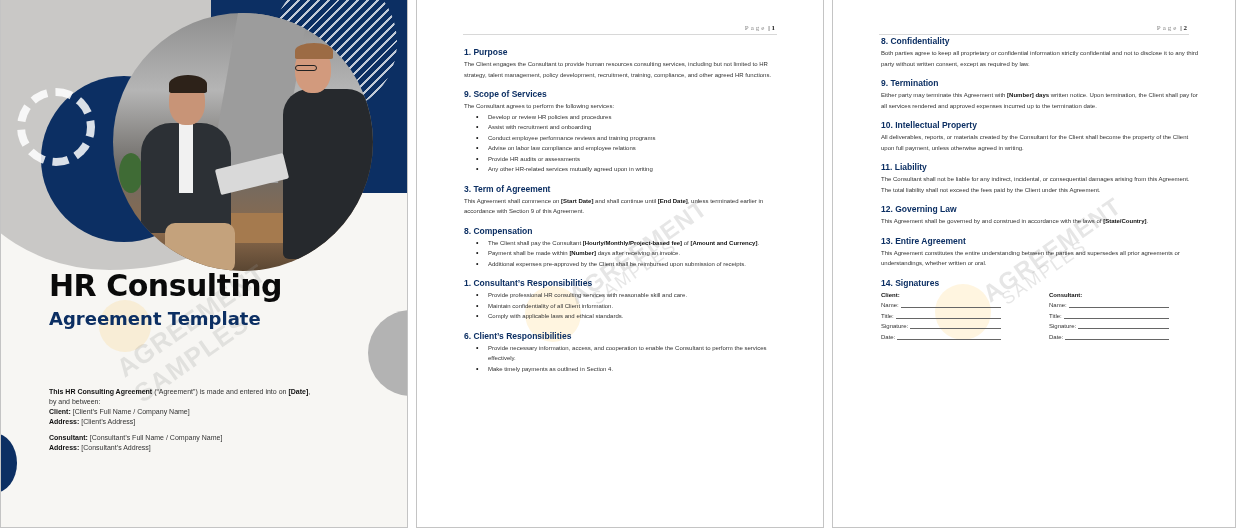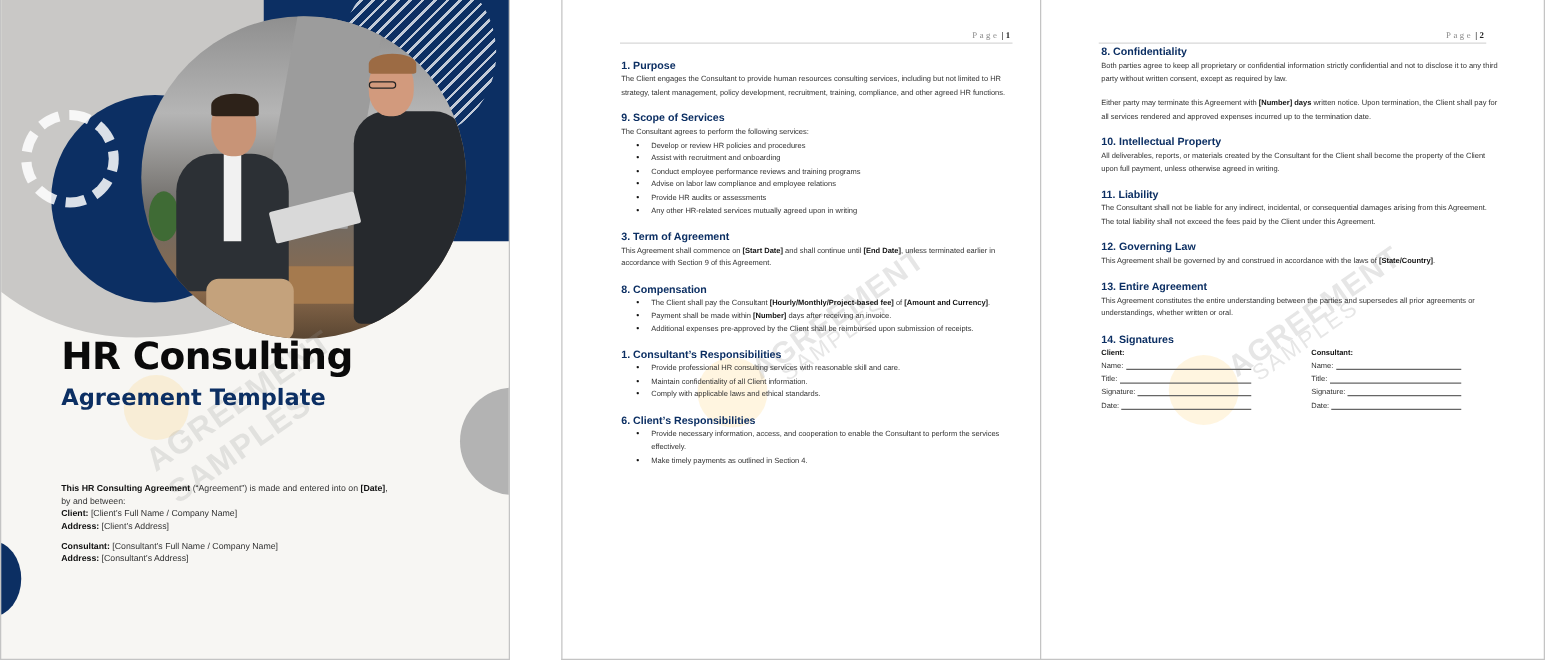--- a/index.html
+++ b/index.html
@@ -1,21 +1,21 @@
 <!DOCTYPE html>
 <html><head>
 <meta charset="utf-8">
 <style>
   * { box-sizing: border-box; margin: 0; padding: 0; }
   html, body { width: 1240px; height: 528px; background: #ffffff; overflow: hidden; }
   body { position: relative; font-family: "Liberation Sans", sans-serif; }
 
   .page { position: absolute; top: 0; height: 528px; border: 1px solid #c4c4c4; border-top: none; overflow: hidden; }
   .cover { left: 0; width: 408px; background: #f7f6f3; }
-  .p1 { left: 416px; width: 408px; background: #fff; margin-left: 33px; }
+  .p1 { left: 416px; width: 408px; background: #fff; }
   .p2 { left: 832px; width: 404px; background: #fff; }
 
   
   .c-gray { position: absolute; left: -60px; top: -120px; width: 420px; height: 390px; border-radius: 0 0 60% 40%; background: #c9c8c6; }
   .c-navy-tr { position: absolute; left: 210px; top: 0; width: 198px; height: 193px; background: #0c2f63; border-radius: 0 0 0 10px; }
   .c-stripes { position: absolute; left: 272px; top: -25px; width: 124px; height: 135px; border-radius: 50%;
     background: repeating-linear-gradient(135deg, rgba(255,255,255,0.75) 0 2px, transparent 2px 7px); }
   .c-navy-left { position: absolute; left: 40px; top: 76px; width: 166px; height: 166px; border-radius: 50%; background: #0c2f63; }
   .c-dash-ring { position: absolute; left: 16px; top: 88px; width: 78px; height: 78px; border-radius: 50%;
     border: 8px dashed rgba(255,255,255,0.85); border-width: 8px; }
@@ -181,20 +181,21 @@
   <div class="wm-circ" style="left:102px; top:284px;"></div>
   <div class="wm" style="left:138px; top:236px;">AGREEMENT</div>
   <div class="wm2" style="left:162px; top:262px;">SAMPLES</div>
 
   <div class="content">
     <div class="sec">
       <div class="h">8. Confidentiality</div>
       <div class="para">Both parties agree to keep all proprietary or confidential information strictly confidential and not to disclose it to any third party without written consent, except as required by law.</div>
     </div>
     <div class="sec">
+      <div class="h">9. Termination</div>
       <div class="para"><span>Either party may terminate this Agreement with </span><span class="bold">[Number] days</span><span> written notice. Upon termination, the Client shall pay for all services rendered and approved expenses incurred up to the termination date.</span></div>
     </div>
     <div class="sec">
       <div class="h">10. Intellectual Property</div>
       <div class="para">All deliverables, reports, or materials created by the Consultant for the Client shall become the property of the Client upon full payment, unless otherwise agreed in writing.</div>
     </div>
     <div class="sec">
       <div class="h">11. Liability</div>
       <div class="para">The Consultant shall not be liable for any indirect, incidental, or consequential damages arising from this Agreement. The total liability shall not exceed the fees paid by the Client under this Agreement.</div>
     </div>

